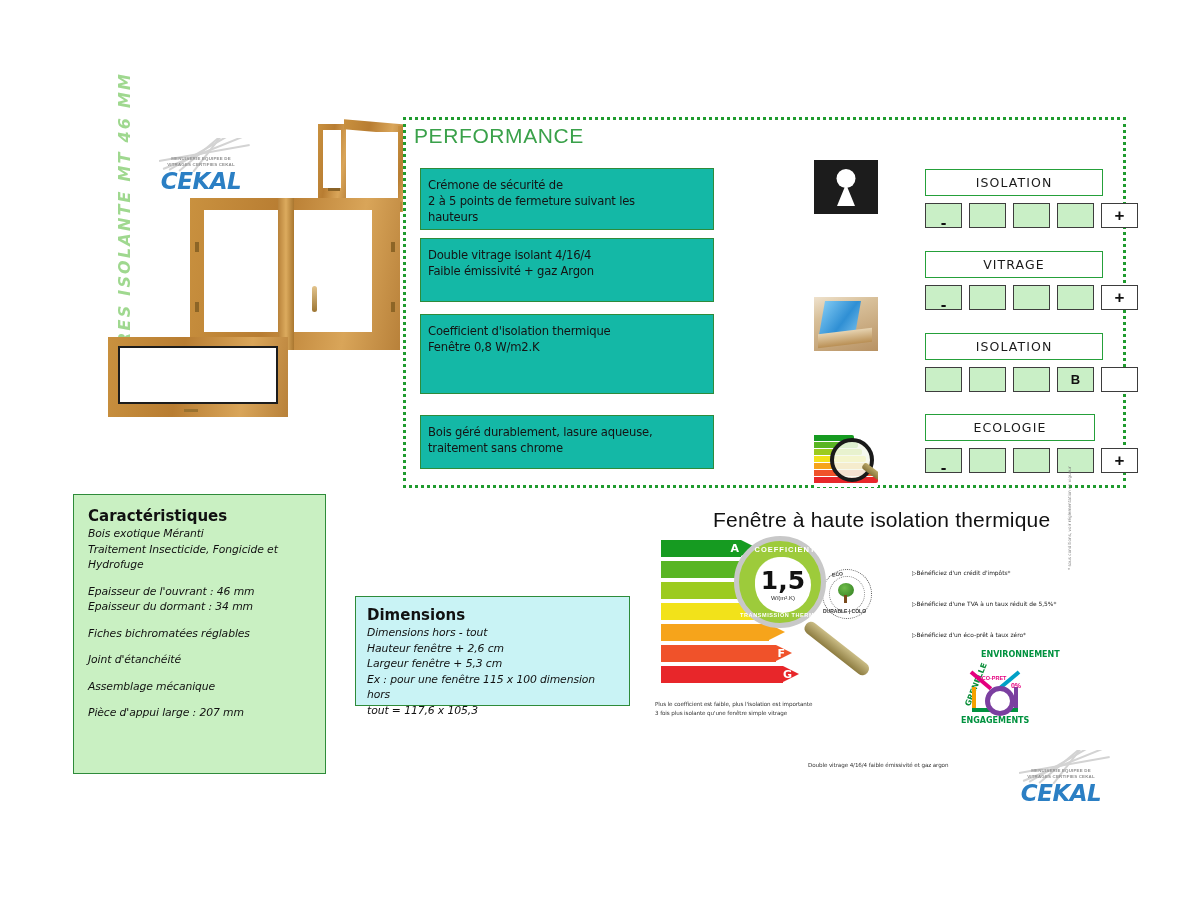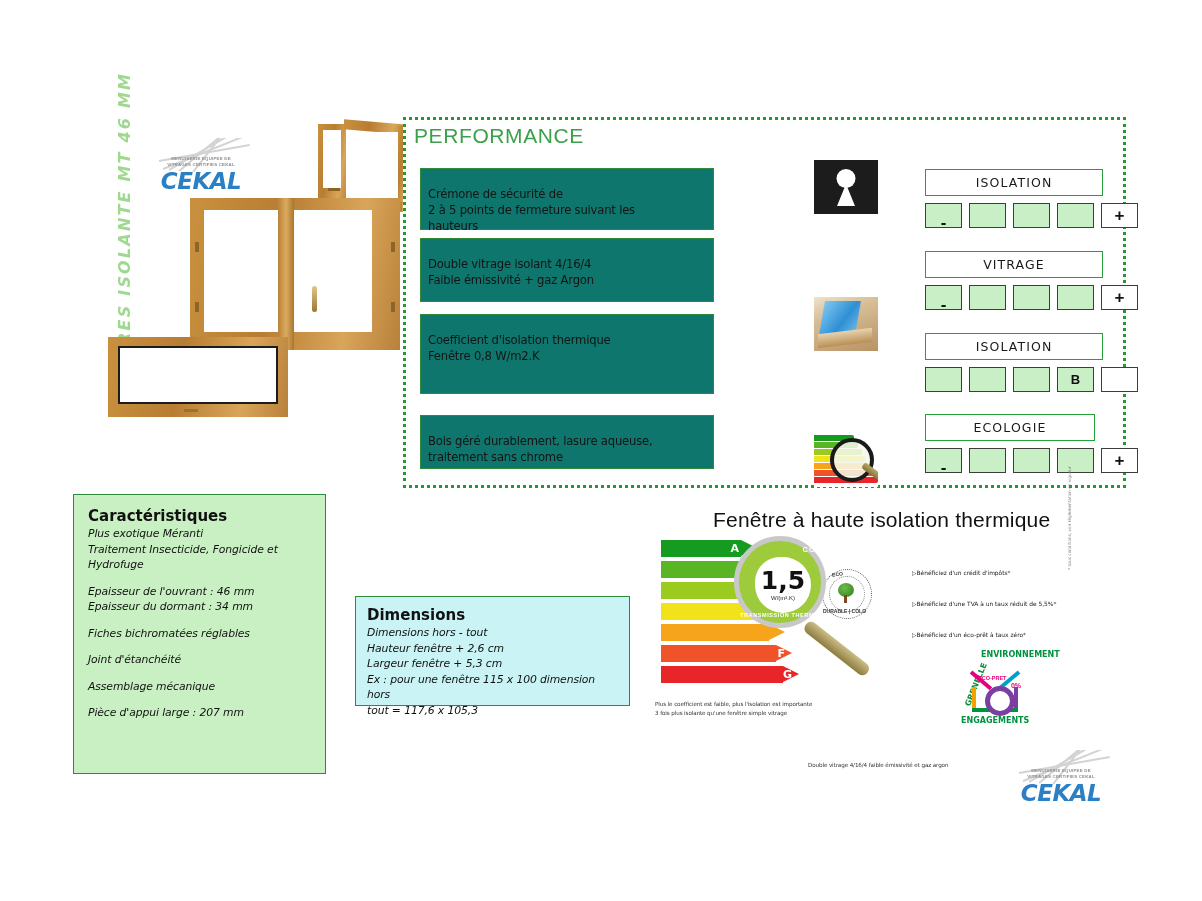--- a/index.html
+++ b/index.html
@@ -32,22 +32,22 @@
 
   
   #perf-panel{
     left:403px;top:117px;width:723px;height:371px;
     border:3px dotted #1f9b2e;box-sizing:border-box;background:#fff;
   }
   #perf-title{left:414px;top:124px;font-size:21px;color:#3aa14a;letter-spacing:.6px;
     font-family:"Liberation Sans",sans-serif;}
 
   .perf-box{
-    border:1.6px solid #2e8b3a;box-sizing:border-box;background:#0f766e;
-    font-size:11.6px;color:#141414;padding:17px 6px 4px 7px;line-height:16px;
+    border:1.6px solid #2e8b3a;box-sizing:border-box;background:#14b8a6;
+    font-size:11.6px;color:#141414;padding:8px 6px 4px 7px;line-height:16px;
     font-family:"DejaVu Sans",sans-serif;letter-spacing:-.2px;
   }
 
   
   .rate-label{
     border:1.8px solid #25a03a;box-sizing:border-box;background:#fff;height:27px;
     display:flex;align-items:center;justify-content:center;
     font-size:12.5px;color:#1a1a1a;letter-spacing:1.1px;
     font-family:"DejaVu Sans",sans-serif;
   }
@@ -115,21 +115,21 @@
     line-height:17px;font-family:"DejaVu Sans",sans-serif;}
   #lens-big{position:absolute;left:73px;top:-4px;width:92px;height:92px;border-radius:50%;
     background:radial-gradient(circle at 50% 50%,#ffffff 0 42%,#9dcb3b 44% 100%);
     border:5px solid #c8c8c8;box-sizing:border-box;}
   #lens-big .inner{position:absolute;left:16px;top:16px;width:56px;height:56px;border-radius:50%;
     background:#fff;display:flex;flex-direction:column;align-items:center;justify-content:center;}
   #lens-big .val{font-size:25px;font-weight:bold;color:#111;line-height:24px;
     font-family:"DejaVu Sans",sans-serif;}
   #lens-big .unit{font-size:6px;color:#222;margin-top:2px;}
   #lens-big .arcTop{position:absolute;left:0;top:4px;width:92px;text-align:center;
-    font-size:7.5px;font-weight:bold;color:#fff;letter-spacing:1px;margin-left:48px;}
+    font-size:7.5px;font-weight:bold;color:#fff;letter-spacing:1px;}
   #lens-big .arcBot{position:absolute;left:0;bottom:5px;width:92px;text-align:center;
     font-size:5.5px;font-weight:bold;color:#fff;letter-spacing:.6px;}
   #lens-handle{position:absolute;left:145px;top:78px;width:78px;height:13px;border-radius:6px;
     background:linear-gradient(180deg,#cbbd86,#8d7c41);transform:rotate(38deg);
     transform-origin:left center;}
 
   .tiny{font-size:5.6px;color:#333;font-family:"DejaVu Sans",sans-serif;letter-spacing:-.1px;}
   .bullet{font-size:5.9px;color:#222;font-family:"DejaVu Sans",sans-serif;}
 
   
@@ -278,21 +278,21 @@
   <div class="abs rate-cells" style="left:925px;top:448px;">
     <div class="cell minus">-</div>
     <div class="cell"></div>
     <div class="cell"></div>
     <div class="cell"></div>
     <div class="cell plus">+</div>
   </div>
 
   <div class="abs infobox" id="carac" style="left:73px;top:462px;width:253px;height:280px;background:#c9f0c2;padding:12px 14px;">
     <div class="ib-title">Caractéristiques</div>
-    <div class="ib-line">Plus exotique Méranti</div>
+    <div class="ib-line">Bois exotique Méranti</div>
     <div class="ib-line">Traitement Insecticide, Fongicide et</div>
     <div class="ib-line">Hydrofuge</div>
     <div class="ib-gap"></div>
     <div class="ib-line">Epaisseur de l'ouvrant : 46 mm</div>
     <div class="ib-line">Epaisseur du dormant : 34 mm</div>
     <div class="ib-gap"></div>
     <div class="ib-line">Fiches bichromatées réglables</div>
     <div class="ib-gap"></div>
     <div class="ib-line">Joint d'étanchéité</div>
     <div class="ib-gap"></div>

